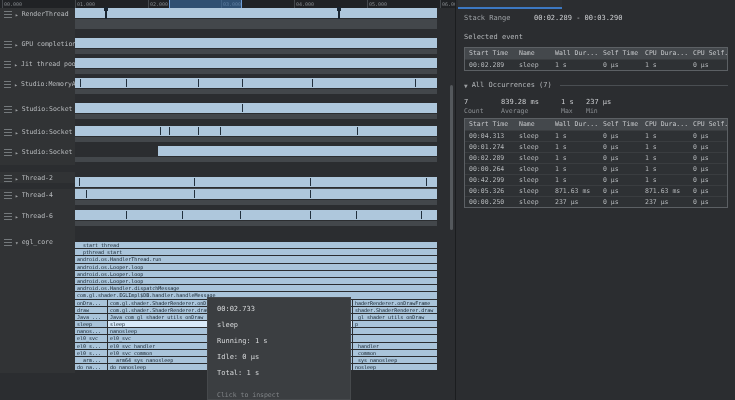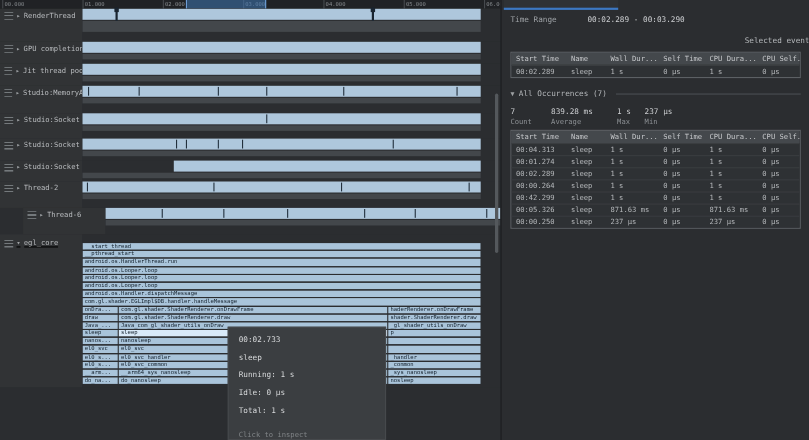--- a/index.html
+++ b/index.html
@@ -54,21 +54,21 @@
   .tt-line { color:#d7d9db; font-size:7px; line-height:8px; margin-bottom:8px; white-space:nowrap; }
   .tt-dim { color:#808487; font-size:6.5px; line-height:8px; margin-bottom:8px; white-space:nowrap; }
   .tt-gap { height:6px; }
 
   
   .tab { position:absolute; left:2px; top:0; width:104px; height:9px; background:#2f3235; border-bottom:2px solid #3c78c2; }
   .rp-content { position:absolute; left:0; top:11px; width:280px; }
   .field-row { display:flex; padding:3px 0 3px 8px; }
   .field-label { width:70px; flex:0 0 70px; color:#9ea2a6; font-size:7px; }
   .field-value { color:#ccced1; font-size:7px; white-space:nowrap; }
-  .section-title { color:#b4b7ba; font-size:7px; padding:8px 0 4px 8px;text-align:right; }
+  .section-title { color:#b4b7ba; font-size:7px; padding:8px 0 4px 8px; }
   .occ-head { display:flex; align-items:center; padding:10px 8px 2px 8px; gap:4px; }
   .occ-arrow { color:#9da0a3; font-size:6px; }
   .occ-title { color:#b4b7ba; font-size:7px; white-space:nowrap; }
   .occ-rule { flex:1; height:1px; background:#4a4e52; margin-left:4px; }
   .stats { display:flex; padding:6px 0 0 8px; }
   .stat { display:flex; flex-direction:column; }
   .stat-val { color:#ccced1; font-size:7px; line-height:10px; white-space:nowrap; }
   .stat-lab { color:#8b8f93; font-size:6.5px; line-height:9px; white-space:nowrap; }
 
   .dtable { margin:2px 8px 0 8px; border:1px solid #5c6064; width:264px; overflow:hidden; }
@@ -203,60 +203,77 @@
           <span class="arrow">▸</span>
           <span class="tname">Studio:Socket</span>
         </div>
         <div class="lane-area">
           <div class="lane">
             <div class="bar" style="left: 83.26px; width: 278.74px;"></div>
           </div>
           <div class="sub" style="height: 5px;"></div>
         </div>
       </div>
-      <div class="tblock" style="height: 24px;">
+      <div class="tblock" style="height: 24px; align-items: center;">
         <div class="side-cell">
           <span class="handle"></span>
           <span class="arrow">▸</span>
           <span class="tname">Thread-2</span>
         </div>
         <div class="lane-area">
           <div class="lane">
             <div class="bar" style="left: 0px; width: 362px;">
               <div class="tick" style="left: 3.62px;"></div>
               <div class="tick" style="left: 119.46px;"></div>
               <div class="tick" style="left: 235.3px;"></div>
               <div class="tick" style="left: 351.14px;"></div>
             </div>
           </div>
           <div class="sub" style="height: 5px;"></div>
         </div>
       </div>
-      <div class="tblock" style="height: 24px; padding-left: 21px;">
+      <div class="tblock" style="height: 21px;">
+        <div class="side-cell">
+          <span class="handle"></span>
+          <span class="arrow">▸</span>
+          <span class="tname">Thread-4</span>
+        </div>
+        <div class="lane-area">
+          <div class="lane">
+            <div class="bar" style="left: 0px; width: 362px;">
+              <div class="tick" style="left: 10.86px;"></div>
+              <div class="tick" style="left: 119.46px;"></div>
+              <div class="tick" style="left: 235.3px;"></div>
+            </div>
+          </div>
+          <div class="sub" style="height: 5px;"></div>
+        </div>
+      </div>
+      <div class="tblock" style="height: 24px;">
         <div class="side-cell">
           <span class="handle"></span>
           <span class="arrow">▸</span>
           <span class="tname">Thread-6</span>
         </div>
         <div class="lane-area">
           <div class="lane">
             <div class="bar" style="left: 0px; width: 362px;">
               <div class="tick" style="left: 50.68px;"></div>
               <div class="tick" style="left: 106.79px;"></div>
               <div class="tick" style="left: 164.71px;"></div>
               <div class="tick" style="left: 235.3px;"></div>
               <div class="tick" style="left: 280.55px;"></div>
               <div class="tick" style="left: 345.71px;"></div>
             </div>
           </div>
           <div class="sub" style="height: 5px;"></div>
         </div>
       </div>
       <div class="tblock" style="height: 139px;">
-        <div class="side-cell" style="padding-top: 4px; text-decoration: underline;">
+        <div class="side-cell" style="padding-top: 4px;">
           <span class="handle"></span>
           <span class="arrow">▾</span>
           <span class="tname">egl_core</span>
         </div>
         <div class="lane-area">
           <div class="flame" style="top: 8px;">
             <div class="frow">
               <div class="fseg full">__start_thread</div>
             </div>
             <div class="frow">
@@ -345,21 +362,21 @@
     <div class="tt-gap"></div>
     <div class="tt-dim">Click to inspect</div>
 
   </div>
 </div>
 
 <div class="right-panel">
   <div class="tab"></div>
   <div class="rp-content">
     <div class="field-row">
-      <div class="field-label">Time Range</div>
+      <div class="field-label">Stack Range</div>
       <div class="field-value">00:02.289 - 00:03.290</div>
     </div>
     <div class="section-title">Selected event</div>
     <div class="dtable" id="sel-table">
         <div class="trow head">
           <div class="tcell">Start Time</div>
           <div class="tcell">Name</div>
           <div class="tcell">Wall Dur...</div>
           <div class="tcell">Self Time</div>
           <div class="tcell">CPU Dura...</div>

